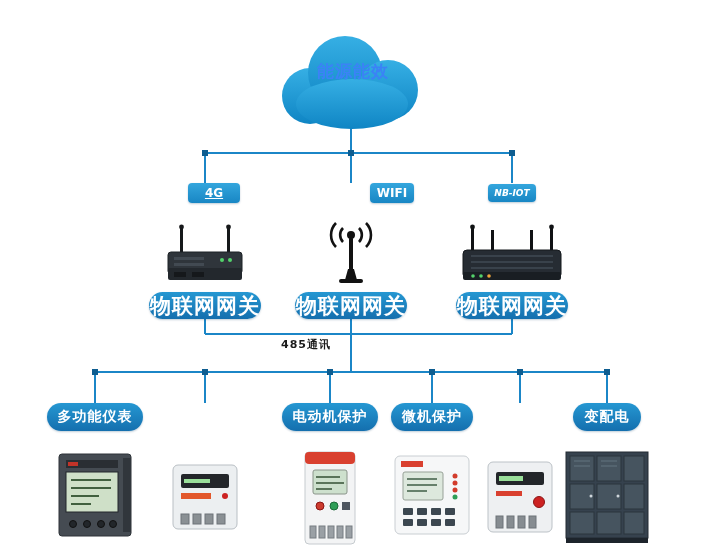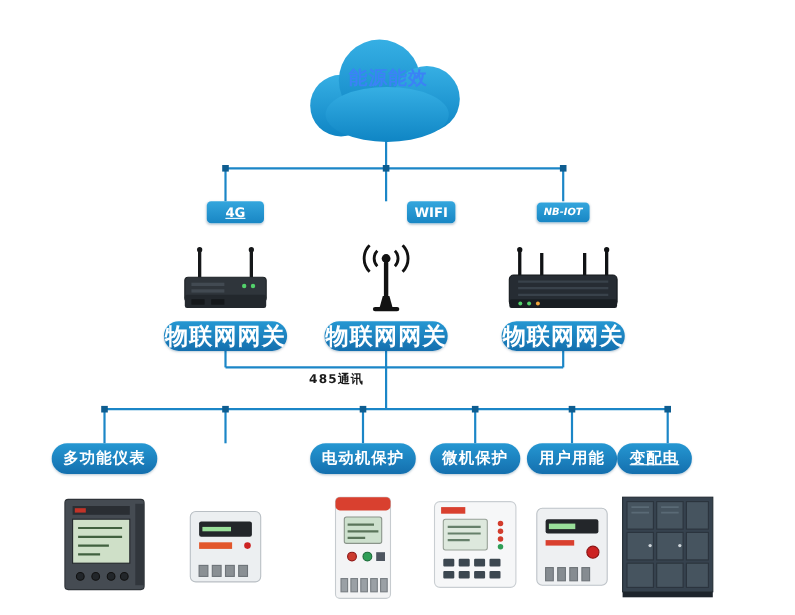--- a/index.html
+++ b/index.html
@@ -133,22 +133,21 @@
 
   <div class="pill gw-label" style="left:149px;">物联网网关</div>
   <div class="pill gw-label" style="left:295px;">物联网网关</div>
   <div class="pill gw-label" style="left:456px;">物联网网关</div>
 
   <div class="bus-label">485通讯</div>
 
   <div class="pill dev-label" style="left:47px;width:96px;">多功能仪表</div>
   <div class="pill dev-label" style="left:282px;width:96px;">电动机保护</div>
   <div class="pill dev-label" style="left:391px;width:82px;">微机保护</div>
-  <div class="pill dev-label" style="left:479px;width:82px;">用户用能</div>
-  <div class="pill dev-label" style="left:561px;width:68px;text-decoration:underline;">变配电</div>
+  <div class="pill dev-label" style="left:573px;width:68px;">变配电</div>
 
   <svg class="abs" style="left:53px;top:450px;" width="84" height="92" viewBox="0 0 84 92">
     <rect x="6" y="4" width="72" height="82" rx="3" fill="#454b52" stroke="#2e3338"></rect>
     <rect x="70" y="8" width="8" height="74" fill="#31363c"></rect>
     <rect x="13" y="10" width="52" height="8" fill="#2a2e33"></rect>
     <rect x="15" y="12" width="10" height="4" fill="#c23328"></rect>
     <rect x="13" y="22" width="52" height="40" fill="#cfe0c8" stroke="#23272b"></rect>
     <path d="M18 30 H58 M18 38 H58 M18 46 H46 M18 54 H38" stroke="#41603f" stroke-width="2" fill="none"></path>
     <circle cx="20" cy="74" r="3.5" fill="#22262a" stroke="#111"></circle>
     <circle cx="34" cy="74" r="3.5" fill="#22262a" stroke="#111"></circle>

